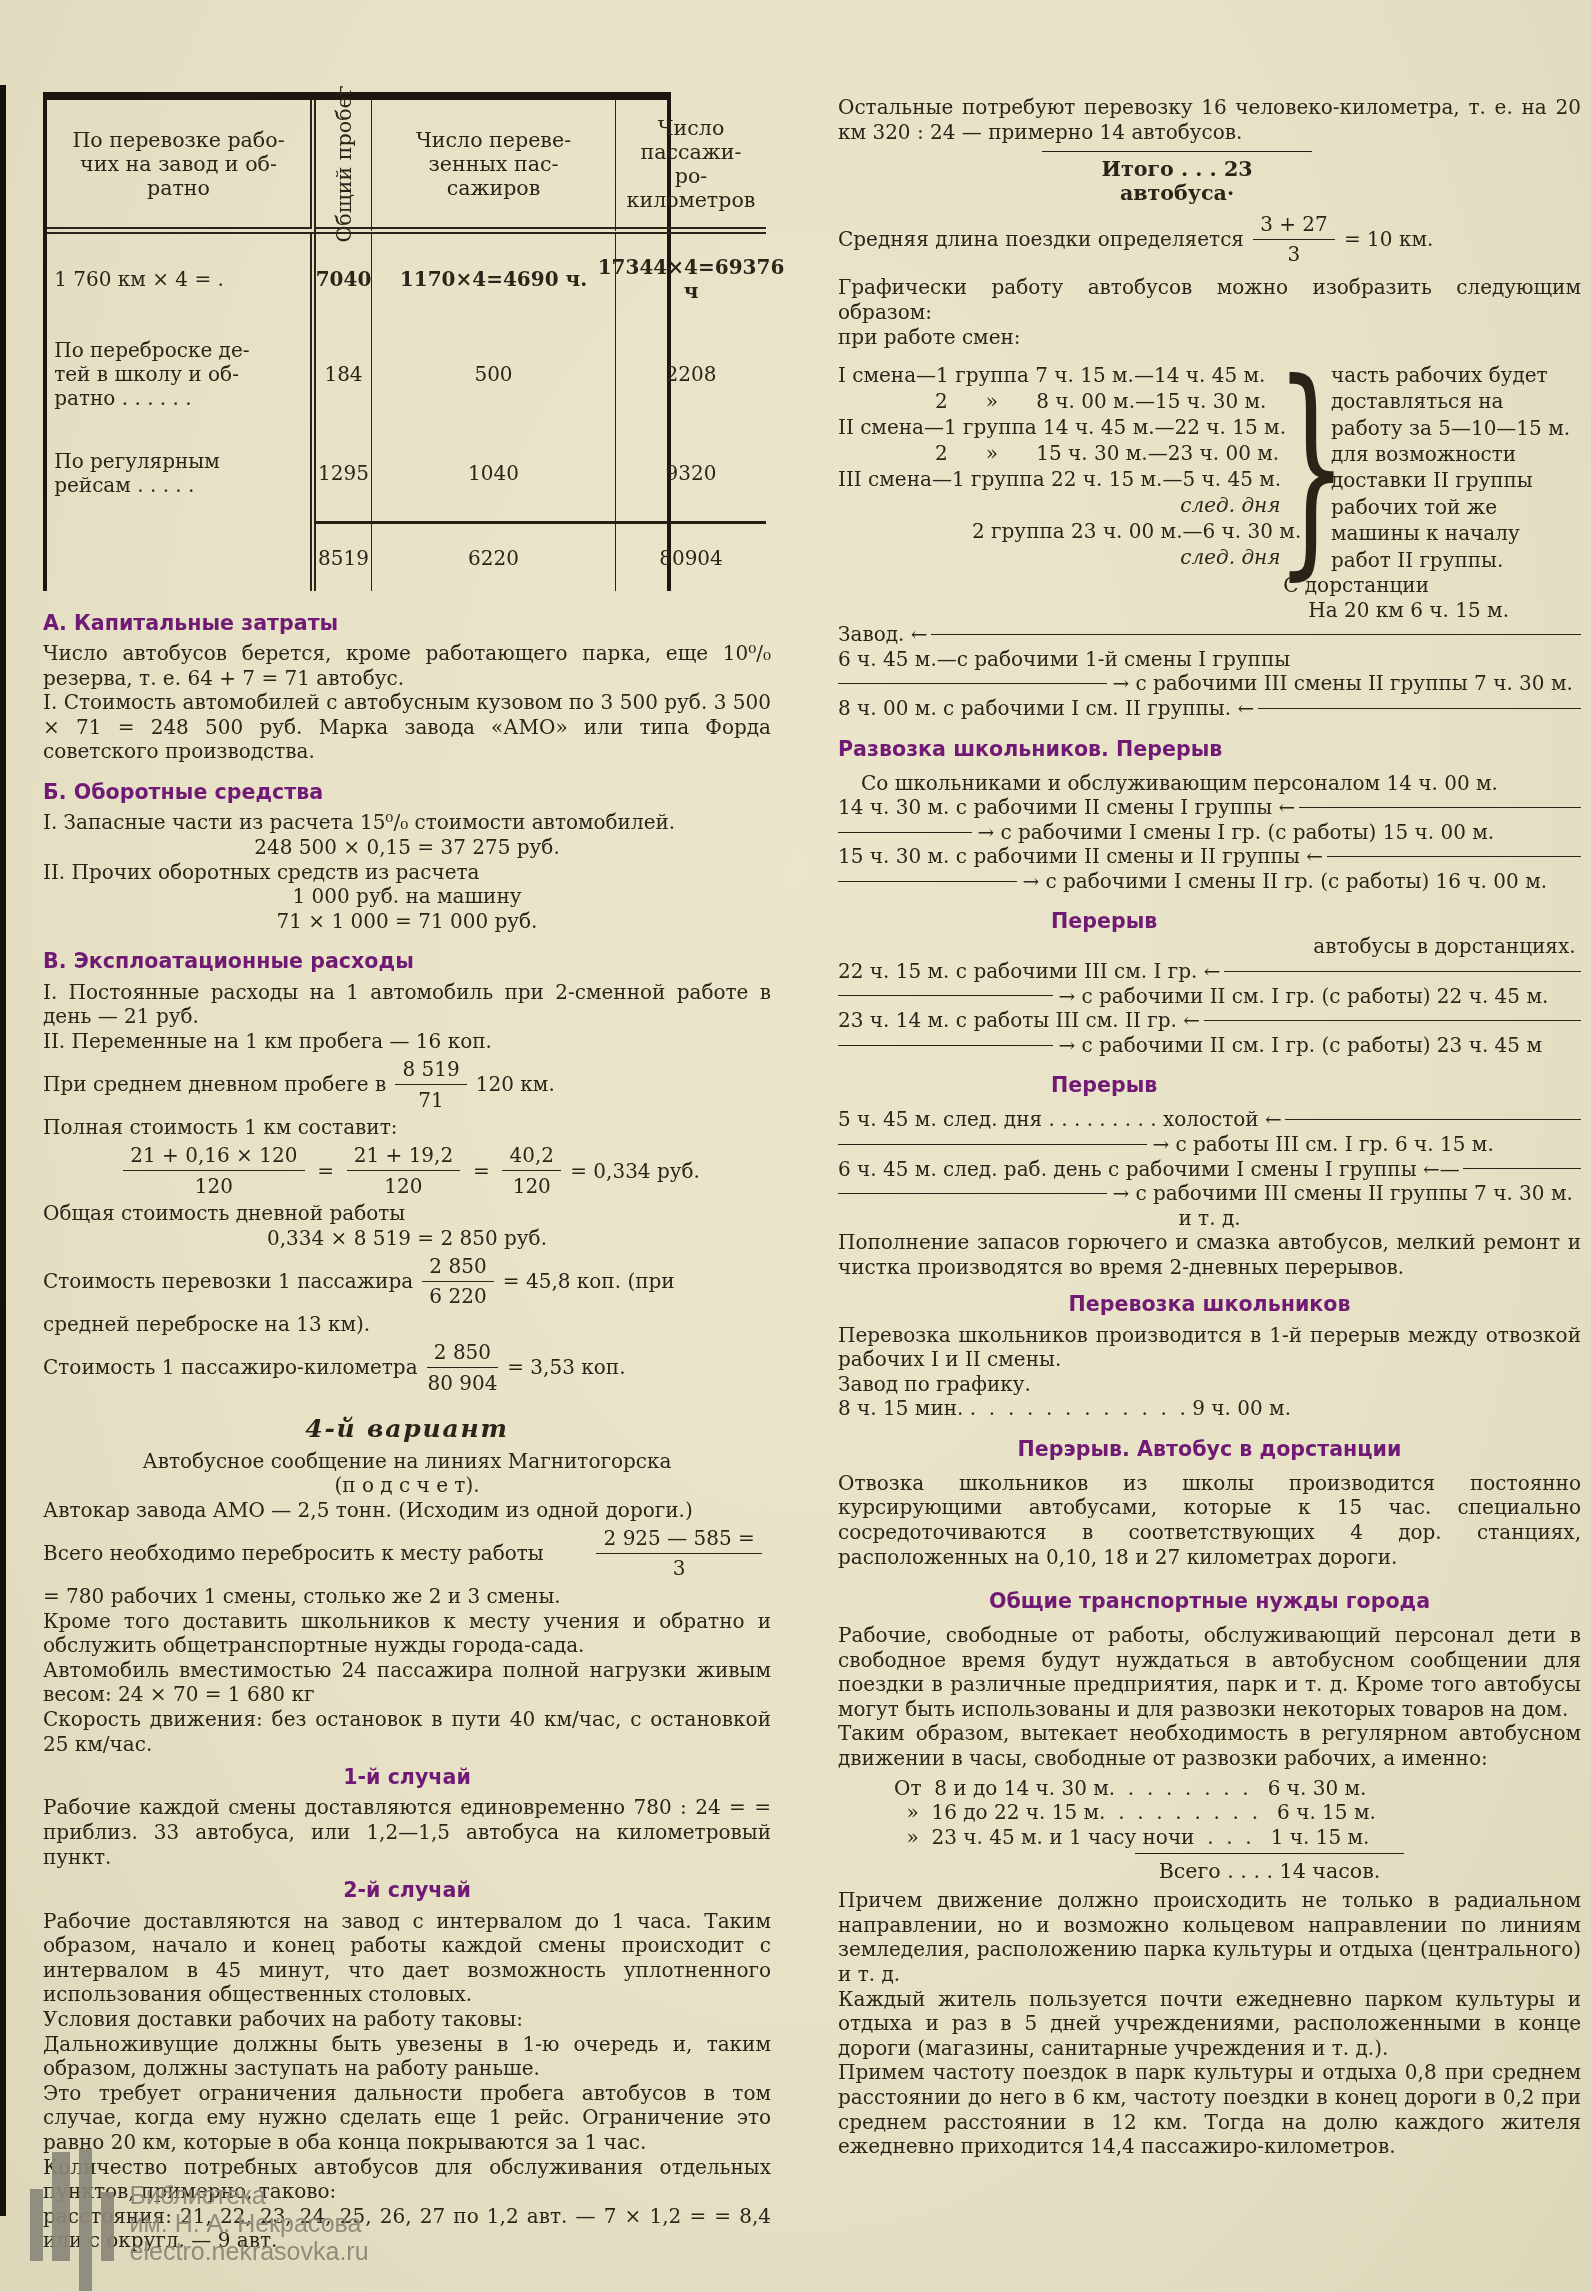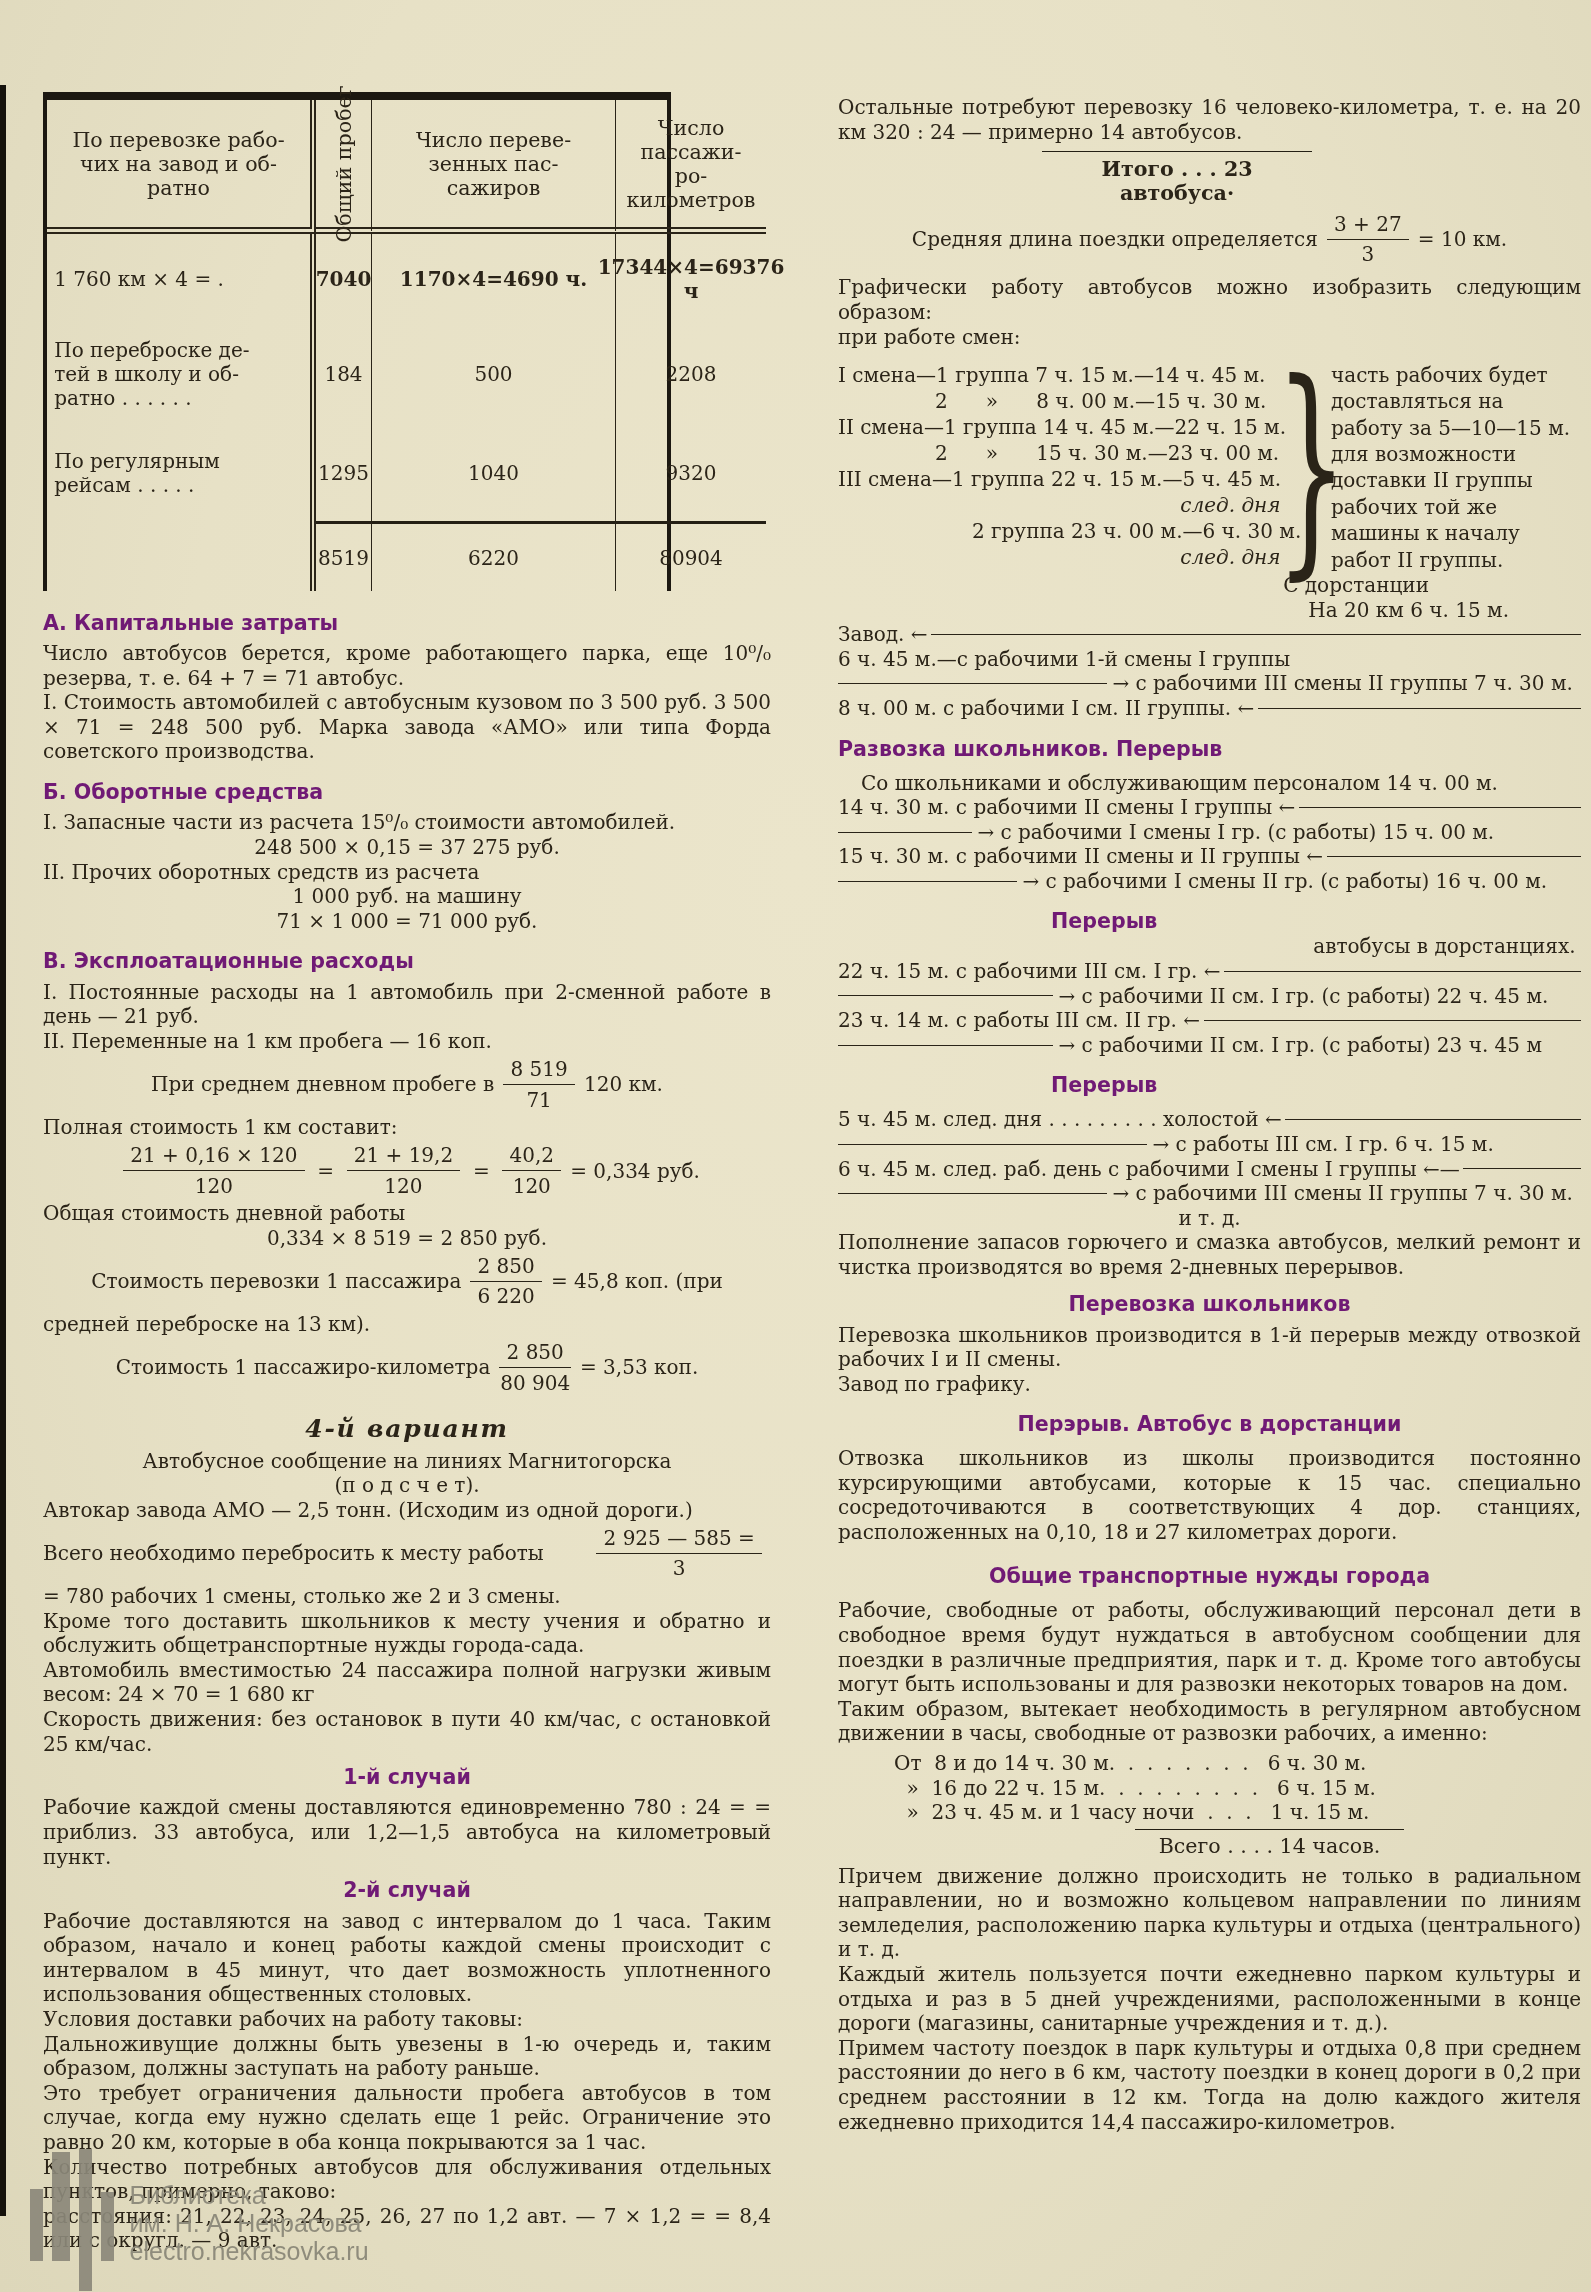--- a/index.html
+++ b/index.html
@@ -37,21 +37,21 @@
   .cline{font-size:20px;line-height:24.6px;text-align:center;}
   .h-sans{font-family:"DejaVu Sans", sans-serif;font-weight:bold;font-size:20.6px;line-height:25px;color:#701a75;}
   .h-center{text-align:center;}
   .h-var{font-style:italic;font-weight:bold;font-size:25px;letter-spacing:1.8px;text-align:center;font-family:"DejaVu Serif",serif;}
   .mt6{margin-top:5.4px;}.mt10{margin-top:9px;}.mt14{margin-top:12.5px;}
   .mt18{margin-top:16px;}.mt22{margin-top:19.7px;}
   .pre{white-space:pre;}
   .indent1{text-indent:23px;}
 
   
-  .frow{display:flex;align-items:center;font-size:20px;line-height:24px;justify-content:center;}
+  .frow{display:flex;align-items:center;font-size:20px;line-height:24px;}
   .frow.center{justify-content:center;}
   .frac{display:inline-flex;flex-direction:column;align-items:center;margin:3.6px 9px;}
   .frac .fn{border-bottom:1.8px solid #2a2418;padding:0 7.2px 2.7px;}
   .frac .fd{padding-top:2.7px;}
   .fEq{margin:0 3.6px;}
 
   
   .aline{display:flex;align-items:center;font-size:20px;line-height:24.6px;}
   .aline .lbl{white-space:nowrap;text-align:center;}
   .rule{border-top:1.8px solid #2a2418;height:0;}
@@ -323,20 +323,21 @@
     <span class="rule l300"></span>
     <span class="lbl">→ с рабочими III смены II группы 7 ч. 30 м.</span>
   </div>
   <div class="cline">и т. д.</div>
 
   <div class="para">Пополнение запасов горючего и смазка автобусов, мелкий ремонт и чистка производятся во время 2-дневных перерывов.</div>
 
   <div class="h-sans h-center mt14">Перевозка школьников</div>
   <div class="para mt6">Перевозка школьников производится в 1-й перерыв между отвозкой рабочих I и II смены.</div>
   <div class="para">Завод по графику.</div>
+  <div class="para pre">8 ч. 15 мин. .  .  .  .  .  .  .  .  .  .  .  . 9 ч. 00 м.</div>
 
   <div class="h-sans h-center mt18">Перэрыв. Автобус в дорстанции</div>
   <div class="para mt10">Отвозка школьников из школы производится постоянно курсирующими автобусами, которые к 15 час. специально сосредоточиваются в соответствующих 4 дор. станциях, расположенных на 0,10, 18 и 27 километрах дороги.</div>
 
   <div class="h-sans h-center mt22">Общие транспортные нужды города</div>
   <div class="para mt10">Рабочие, свободные от работы, обслуживающий персонал дети в свободное время будут нуждаться в автобусном сообщении для поездки в различные предприятия, парк и т. д. Кроме того автобусы могут быть использованы и для развозки некоторых товаров на дом.</div>
   <div class="para">Таким образом, вытекает необходимость в регулярном автобусном движении в часы, свободные от развозки рабочих, а именно:</div>
   <div class="hrs mt6">От  8 и до 14 ч. 30 м.  .  .  .  .  .  .  .   6 ч. 30 м.</div>
   <div class="hrs" style="padding-left:12.5px;">»  16 до 22 ч. 15 м.  .  .  .  .  .  .  .  .   6 ч. 15 м.</div>
   <div class="hrs" style="padding-left:12.5px;">»  23 ч. 45 м. и 1 часу ночи  .  .  .   1 ч. 15 м.</div>

